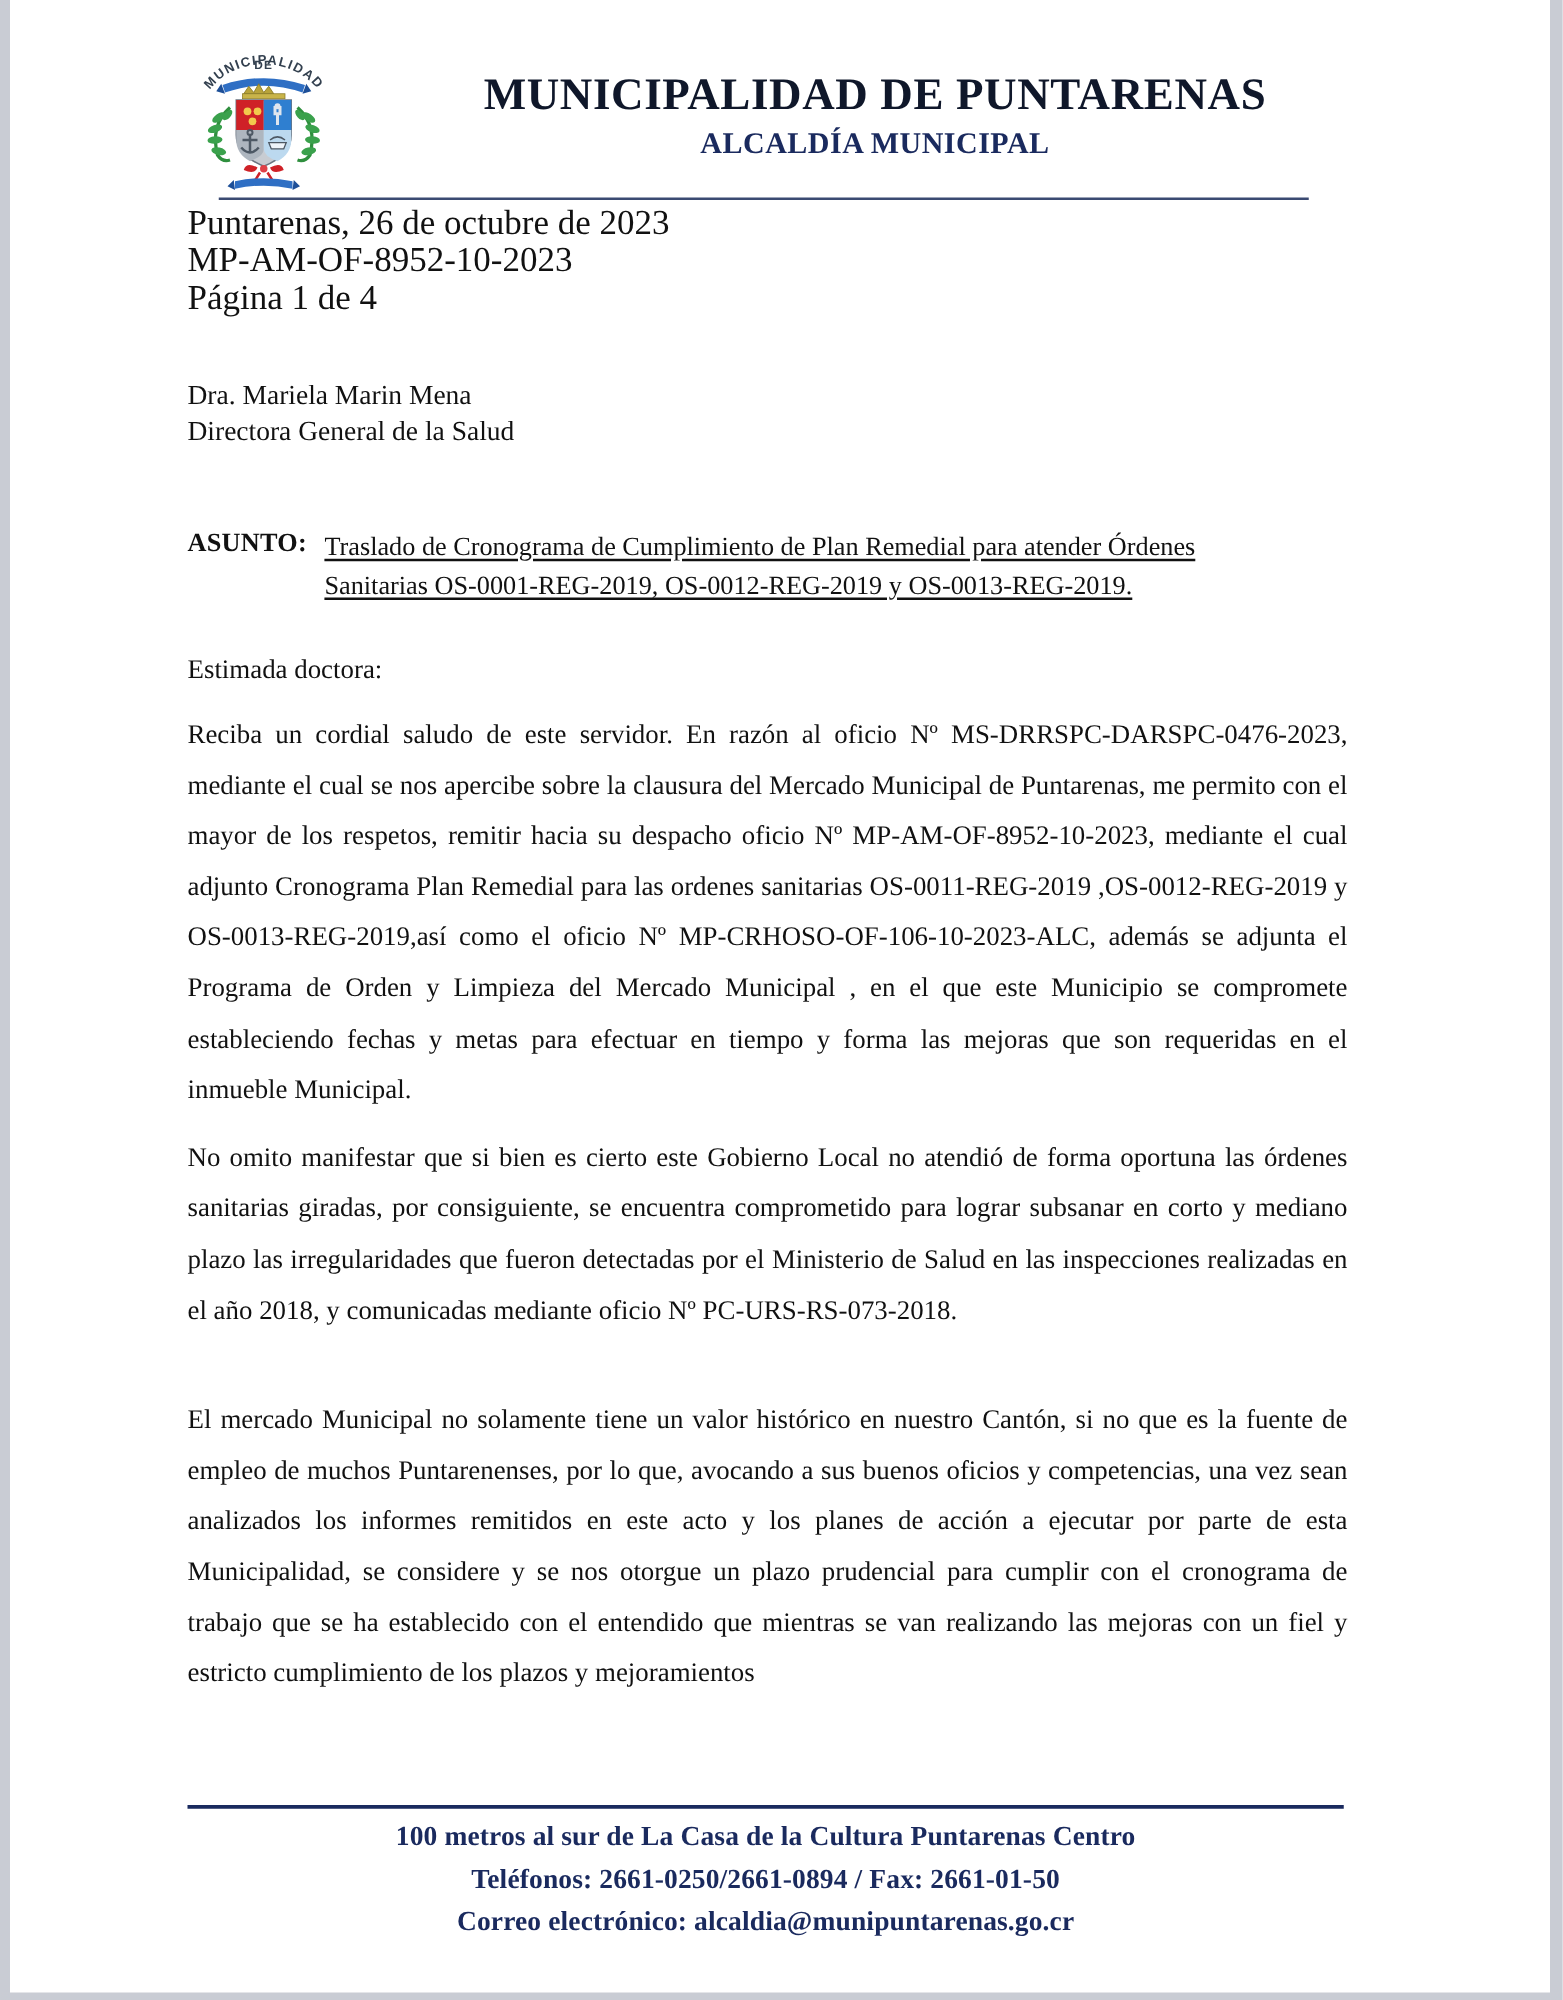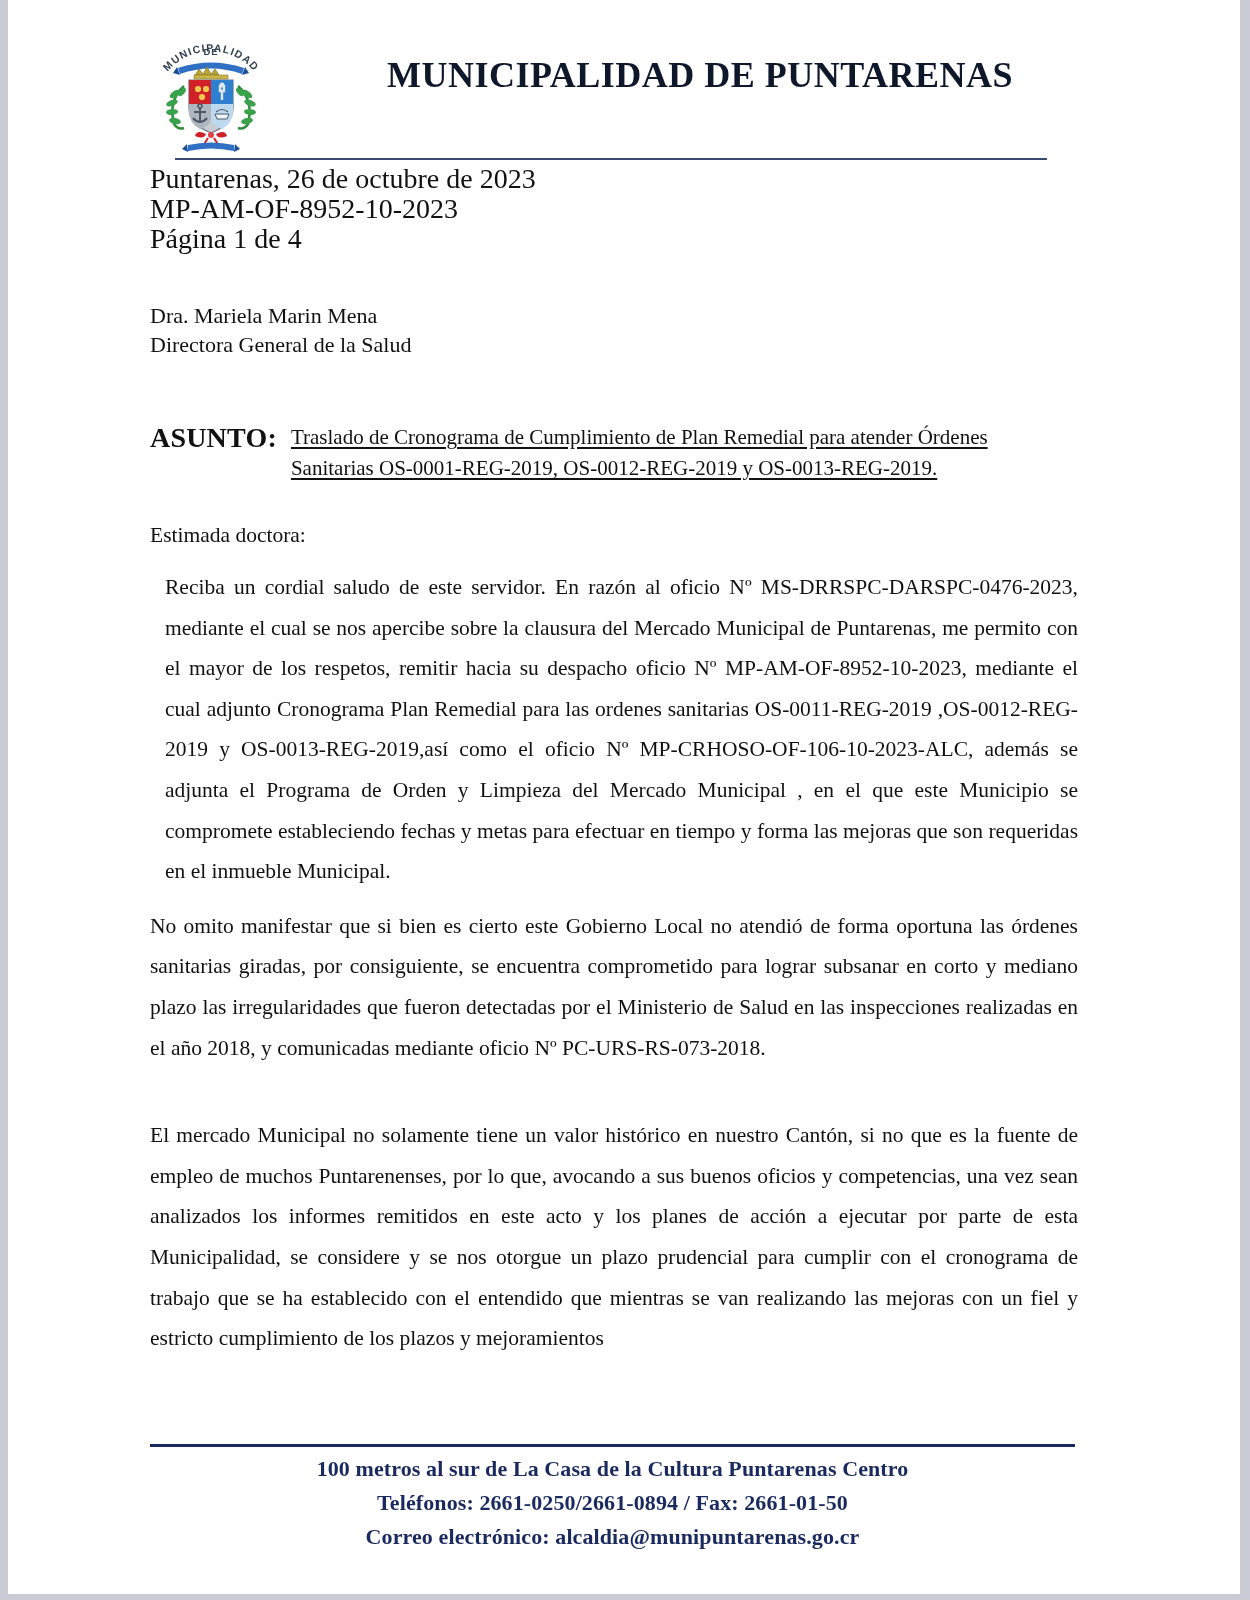--- a/index.html
+++ b/index.html
@@ -103,21 +103,21 @@
     font-size: 22px;
     line-height: 29px;
   }
 
   .asunto-block {
     margin-top: 63px;
     display: flex;
     align-items: flex-start;
   }
   .asunto-label {
-    font-size: 28px;
+    font-size: 21px;
     font-weight: bold;
     flex: 0 0 auto;
     padding-right: 14px;
     white-space: nowrap;
     letter-spacing: 0.2px;
   }
   .asunto-text {
     font-size: 21px;
     line-height: 31px;
     text-decoration: underline;
@@ -132,21 +132,21 @@
   }
 
   p.para {
     font-size: 21.5px;
     line-height: 40.6px;
     text-align: justify;
     text-justify: inter-word;
     margin: 0;
     hyphens: none;
   }
-  p.p1 { margin-top: 19px; margin-left: 15px; }
+  p.p1 { margin-top: 19px; }
   p.p2 { margin-top: 14px; }
   p.p3 { margin-top: 47px; }
 
   
   .footer-rule {
     position: absolute;
     left: 150px;
     top: 1444px;
     width: 925px;
     height: 3px;
@@ -239,20 +239,21 @@
         <path d="M60,114 l-5,8 M66,114 l5,8" stroke="#cf2127" stroke-width="2" fill="none"></path>
 
         <path d="M40,121 Q63,116 86,121 L86,127 Q63,122 40,127 Z" fill="#2f6fc4"></path>
         <path d="M39,120 l-5,5 6,3 Z" fill="#1d4f98"></path>
         <path d="M87,120 l5,5 -6,3 Z" fill="#1d4f98"></path>
       </svg>
     </div>
 
     <div class="header-titles">
       <div class="org-title">MUNICIPALIDAD DE PUNTARENAS</div>
+      <div class="org-sub">ALCALDÍA MUNICIPAL</div>
     </div>
 
     <div class="header-rule"></div>
   </div>
 
   <div class="body-area">
 
     <div>
       <div class="meta-line">Puntarenas, 26 de octubre de 2023</div>
       <div class="meta-line">MP-AM-OF-8952-10-2023</div>

